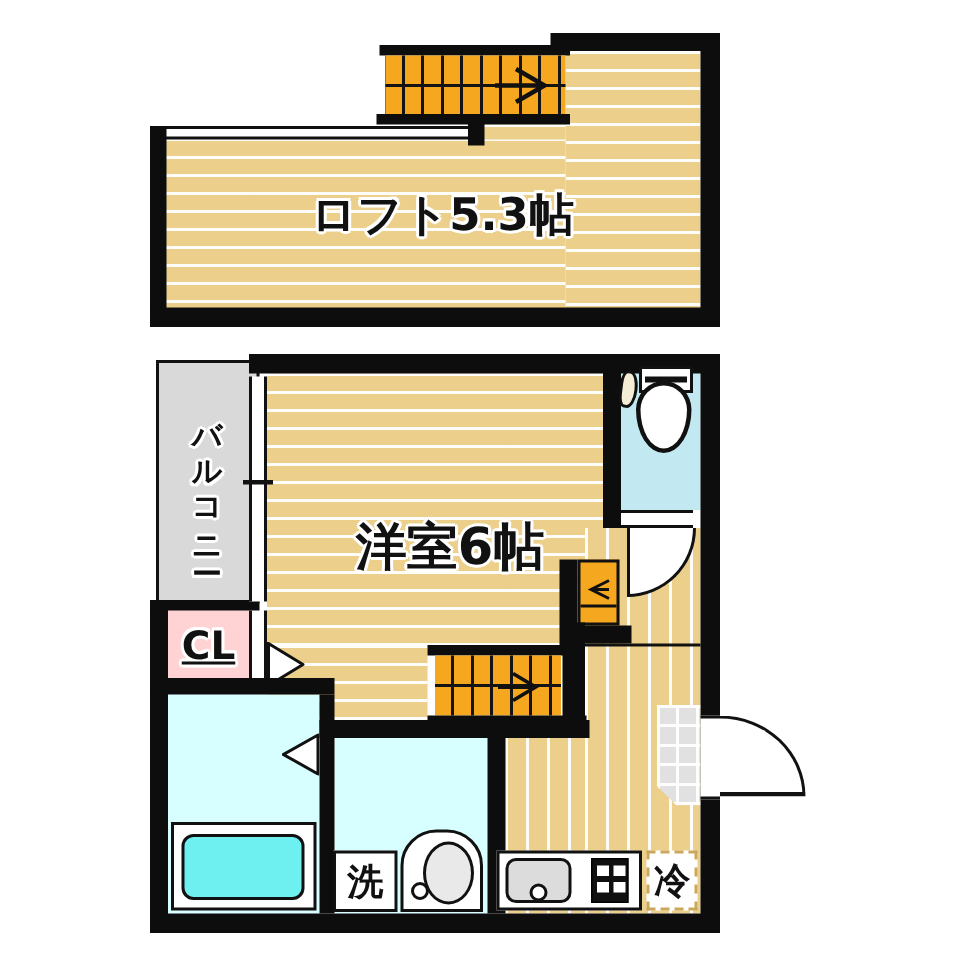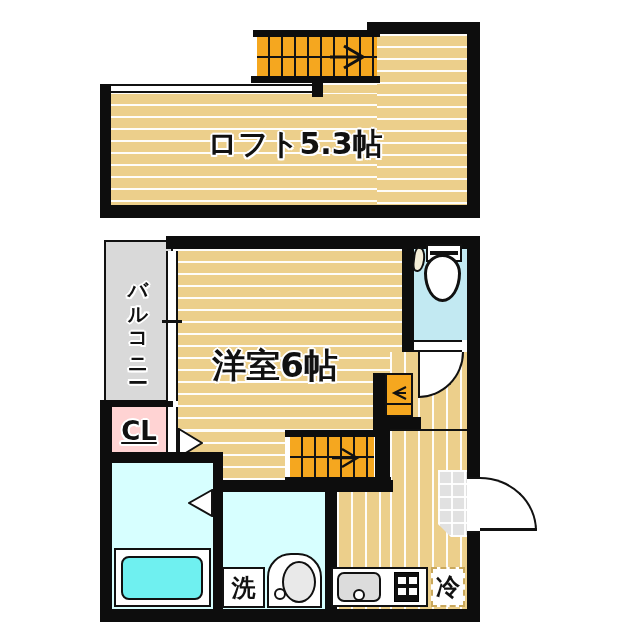--- a/index.html
+++ b/index.html
@@ -170,16 +170,16 @@
       <div class="basin-bowl"></div>
       <div class="basin-tap"></div>
     </div>
 
     <div class="abs whitebox" style="left:331px;top:567px;width:97px;height:40px;"></div>
     <div class="abs sinkbody" style="left:337px;top:572px;width:44px;height:30px;"></div>
     <div class="abs drain" style="left:353px;top:589px;width:12px;height:12px;"></div>
     <div class="abs stove" style="left:394px;top:572px;width:25px;height:30px;"></div>
     <div class="abs fridge center jp" style="left:431px;top:567px;width:34px;height:40px;font-size:24px;">冷</div>
 
-    <div class="abs jp halo center" style="left:175px;top:346px;width:200px;height:38px;font-size:34px;">洋室6帖</div>
+    <div class="abs jp halo center" style="left:200px;top:346px;width:200px;height:38px;font-size:34px;">洋室6帖</div>
   </div>
 
 </div>
 
 </body></html>

